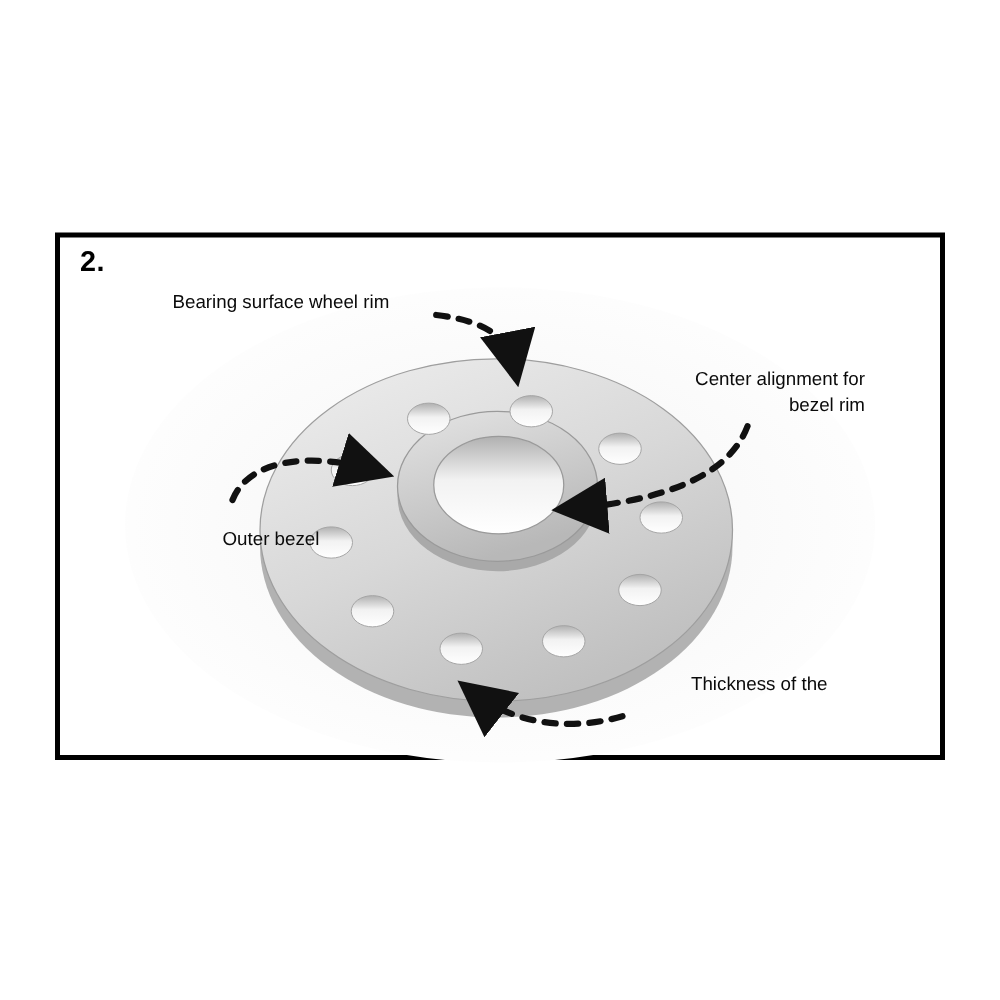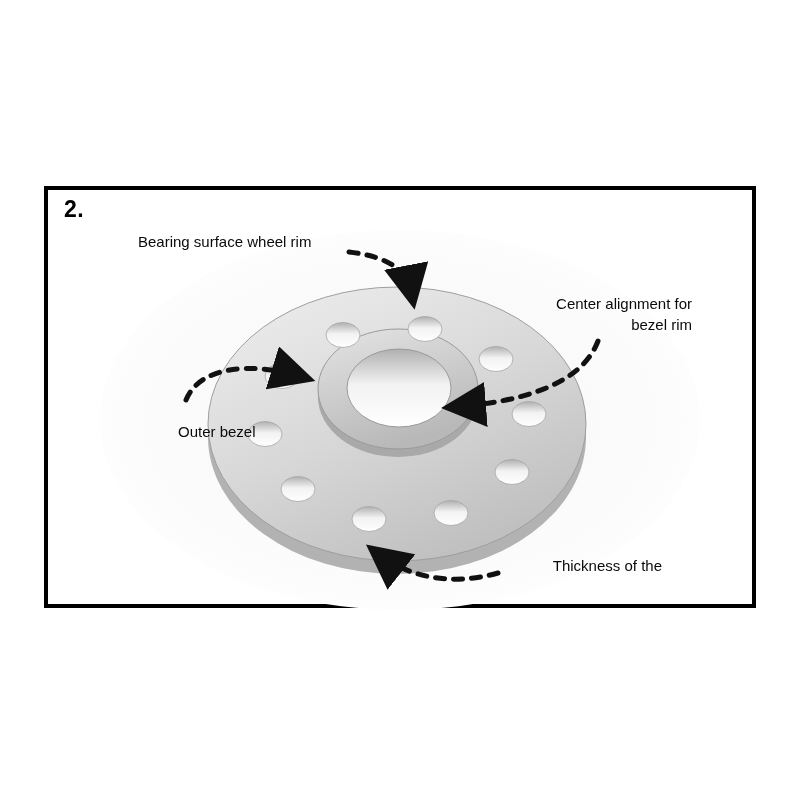--- a/index.html
+++ b/index.html
@@ -45,21 +45,21 @@
   .label {
     position: absolute;
     color: #0a0a0a;
     font-size: 15px;
     line-height: 21px;
   }
   .label.center { text-align: right; }
   .lbl-bearing   { left: 138px; top: 231px; width: 232px; }
   .lbl-centering { left: 502px; top: 293px; width: 190px; }
   .lbl-bezel     { left: 178px; top: 409px; width: 110px; margin-top: 12px; }
-  .lbl-thickness { left: 498px; top: 537px; width: 164px; margin-top: 18px; }
+  .lbl-thickness { left: 498px; top: 537px; width: 164px; }
 </style>
 </head>
 <body>
 
 <div class="page">
 
   <div class="frame"></div>
 
   <div class="step-number">2.</div>
 

